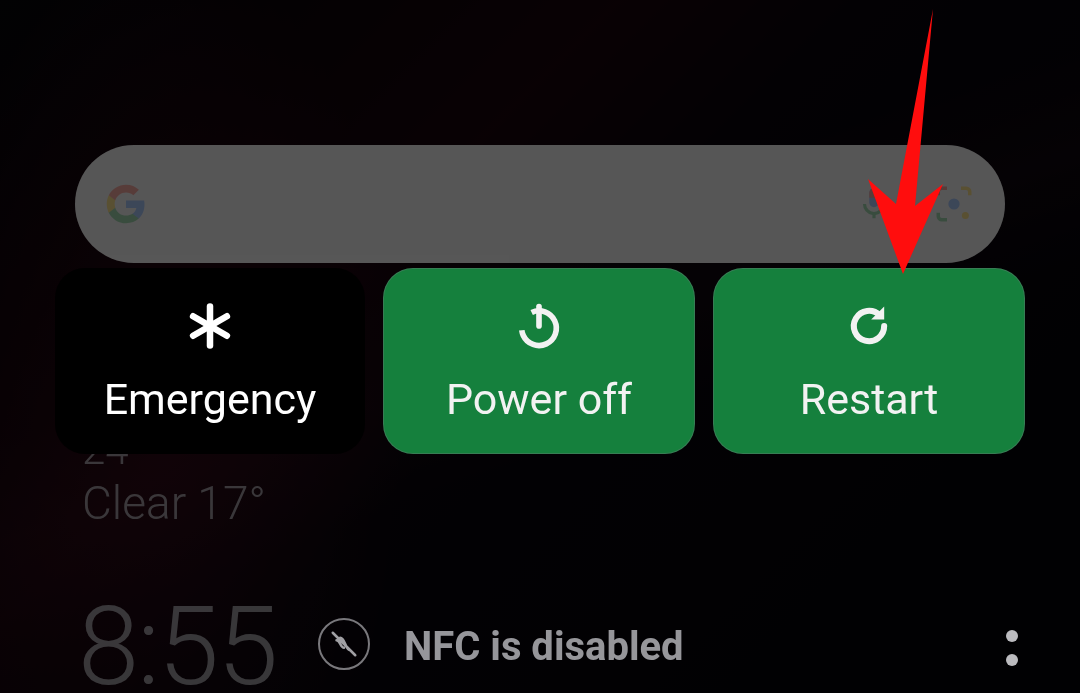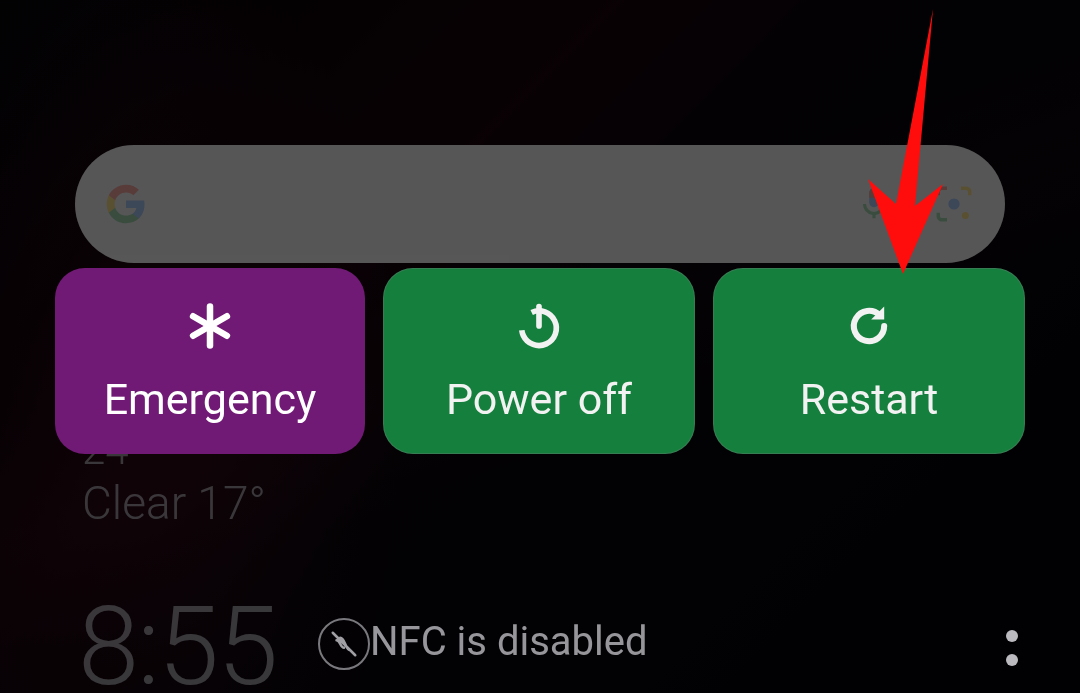--- a/index.html
+++ b/index.html
@@ -53,23 +53,23 @@
   .bg-clock {
     position: absolute;
     top: 582px; left: 78px;
     color: rgba(200,200,205,0.7);
     font-size: 110px; font-weight: 300;
     letter-spacing: -2px;
   }
   .nfc-pill {
     position: absolute;
     top: 618px; left: 318px;
-    display: flex; align-items: flex-start; gap: 0;
+    display: flex; align-items: flex-end; gap: 34px;
     color: rgba(200,200,205,0.75);
-    font-size: 40px; font-weight: 400;
+    font-size: 40px; font-weight: 700;
   }
   .nfc-circle {
     width: 52px; height: 52px;
     border: 2px solid rgba(200,200,205,0.6);
     border-radius: 50%;
     display: flex; align-items: center; justify-content: center;
   }
   .overflow-dots {
     position: absolute;
     top: 618px; right: 48px;
@@ -95,21 +95,21 @@
     border: 1px solid rgba(120,120,130,0.35);
     background: #15803d;
     display: flex; flex-direction: column;
     align-items: center; justify-content: center;
     gap: 20px;
     color: #f2f2f2;
     font-size: 43px;
     font-weight: 400;
   }
   .power-btn.emergency {
-    background: #701a75;
+    background: #000000;
     border: none;
     color: #ffffff;
   }
   .power-btn .icon {
     width: 56px; height: 56px;
     display: flex; align-items: center; justify-content: center;
   }
   
   .annot-arrow {
     position: absolute;

